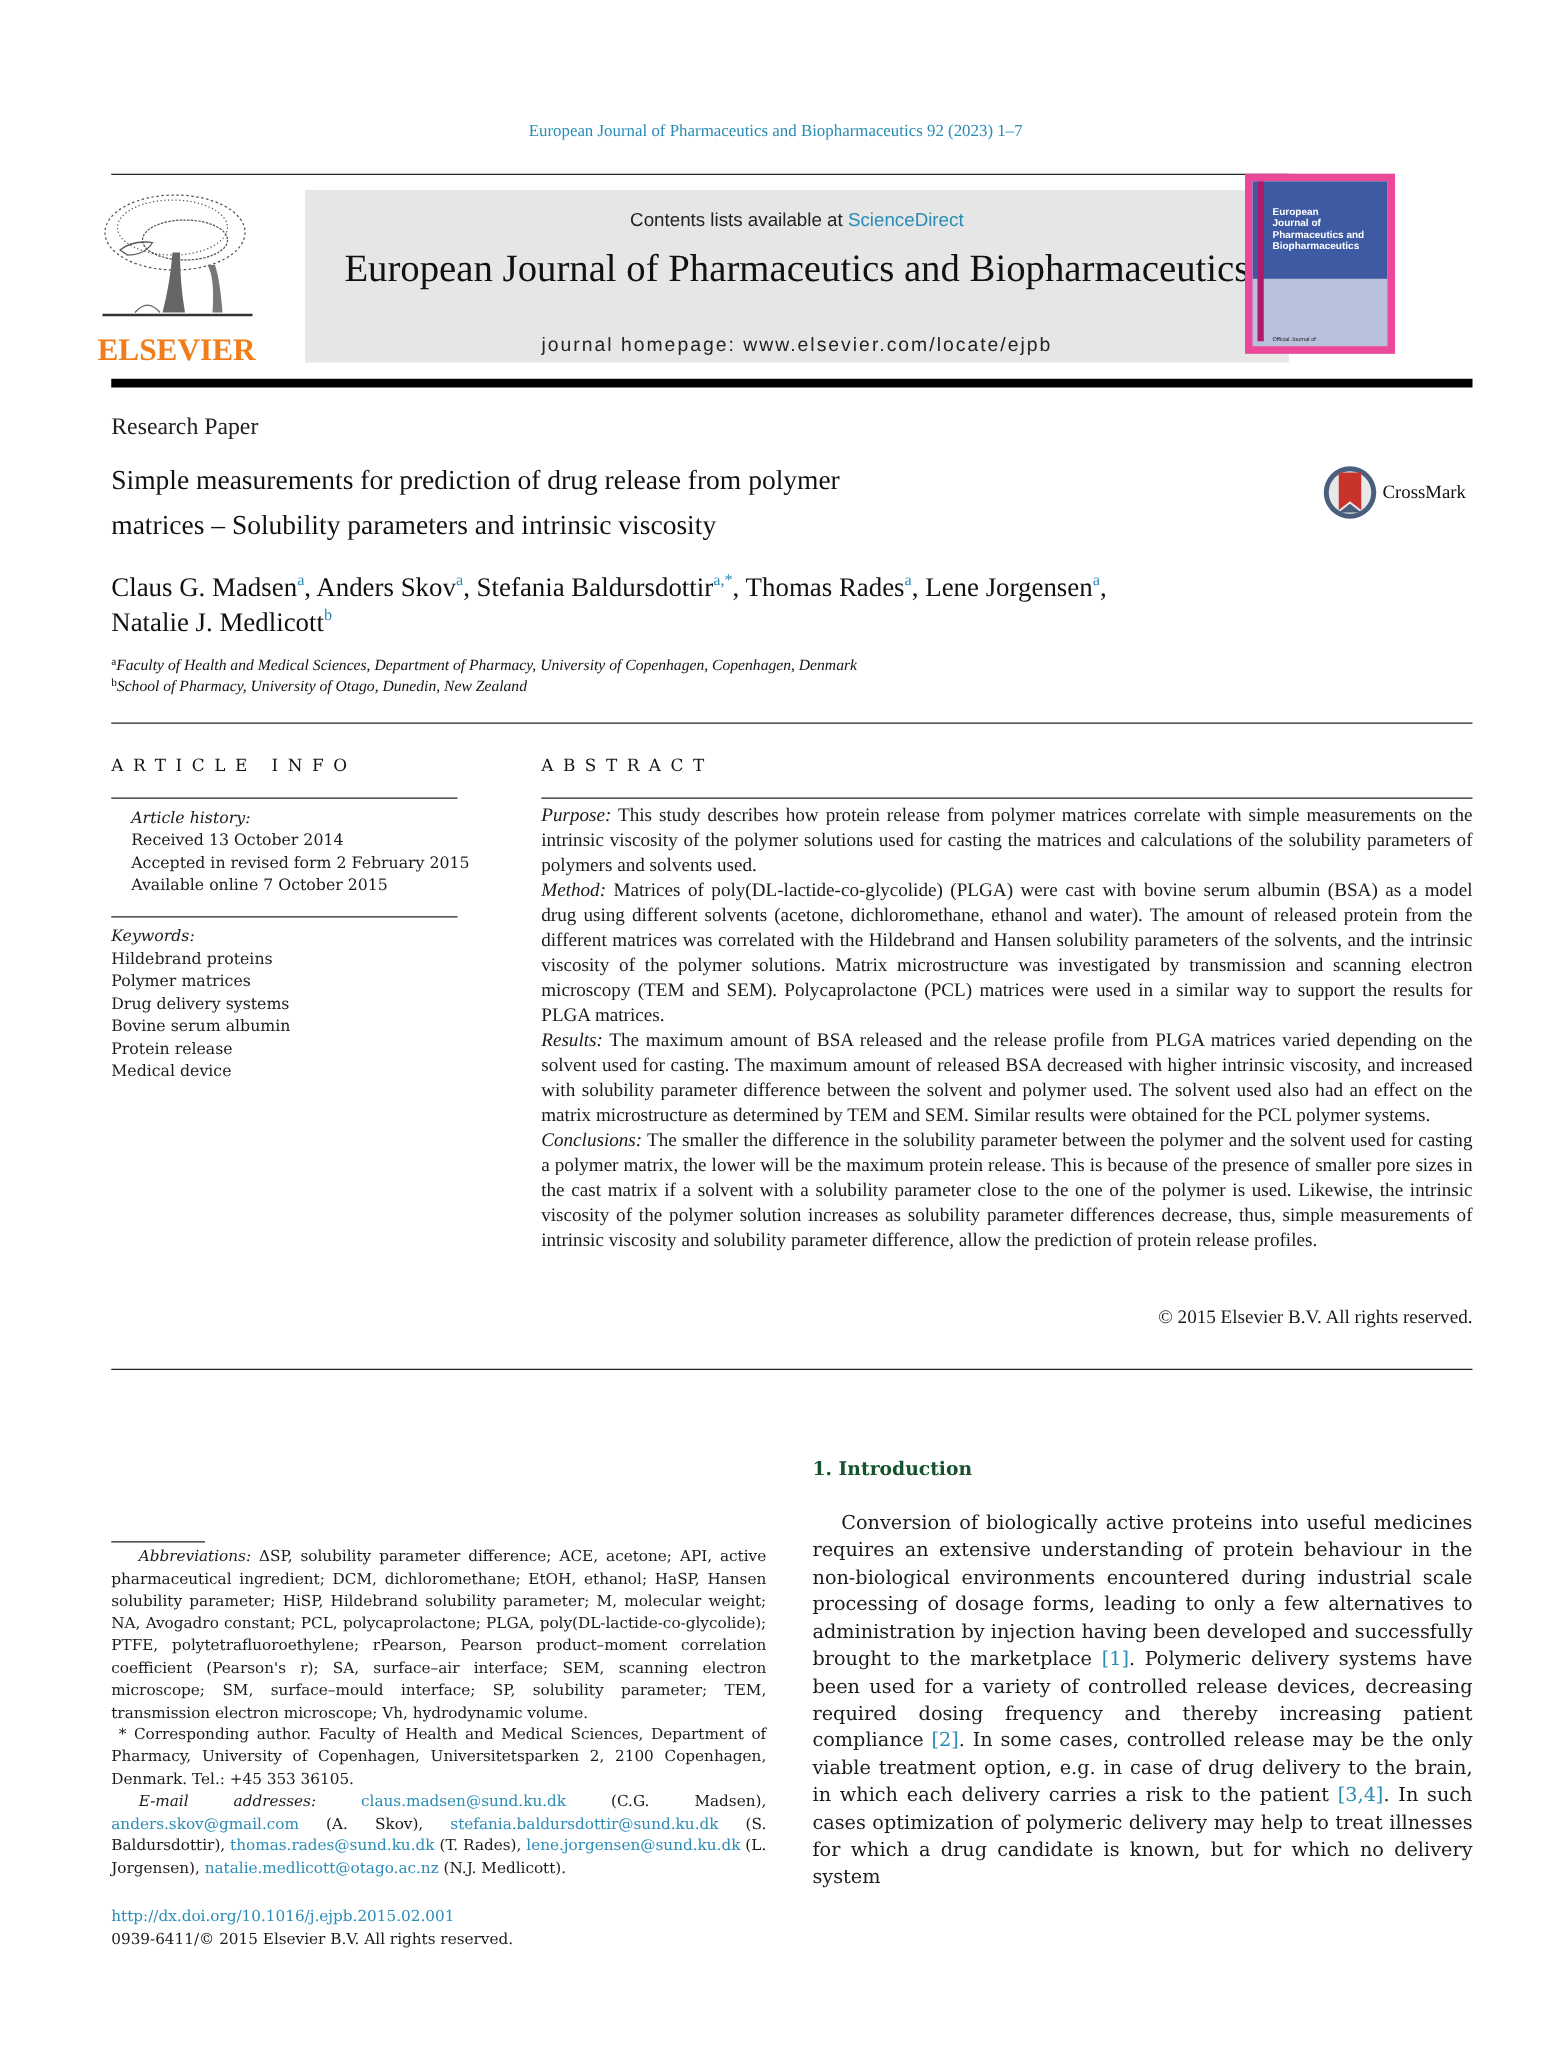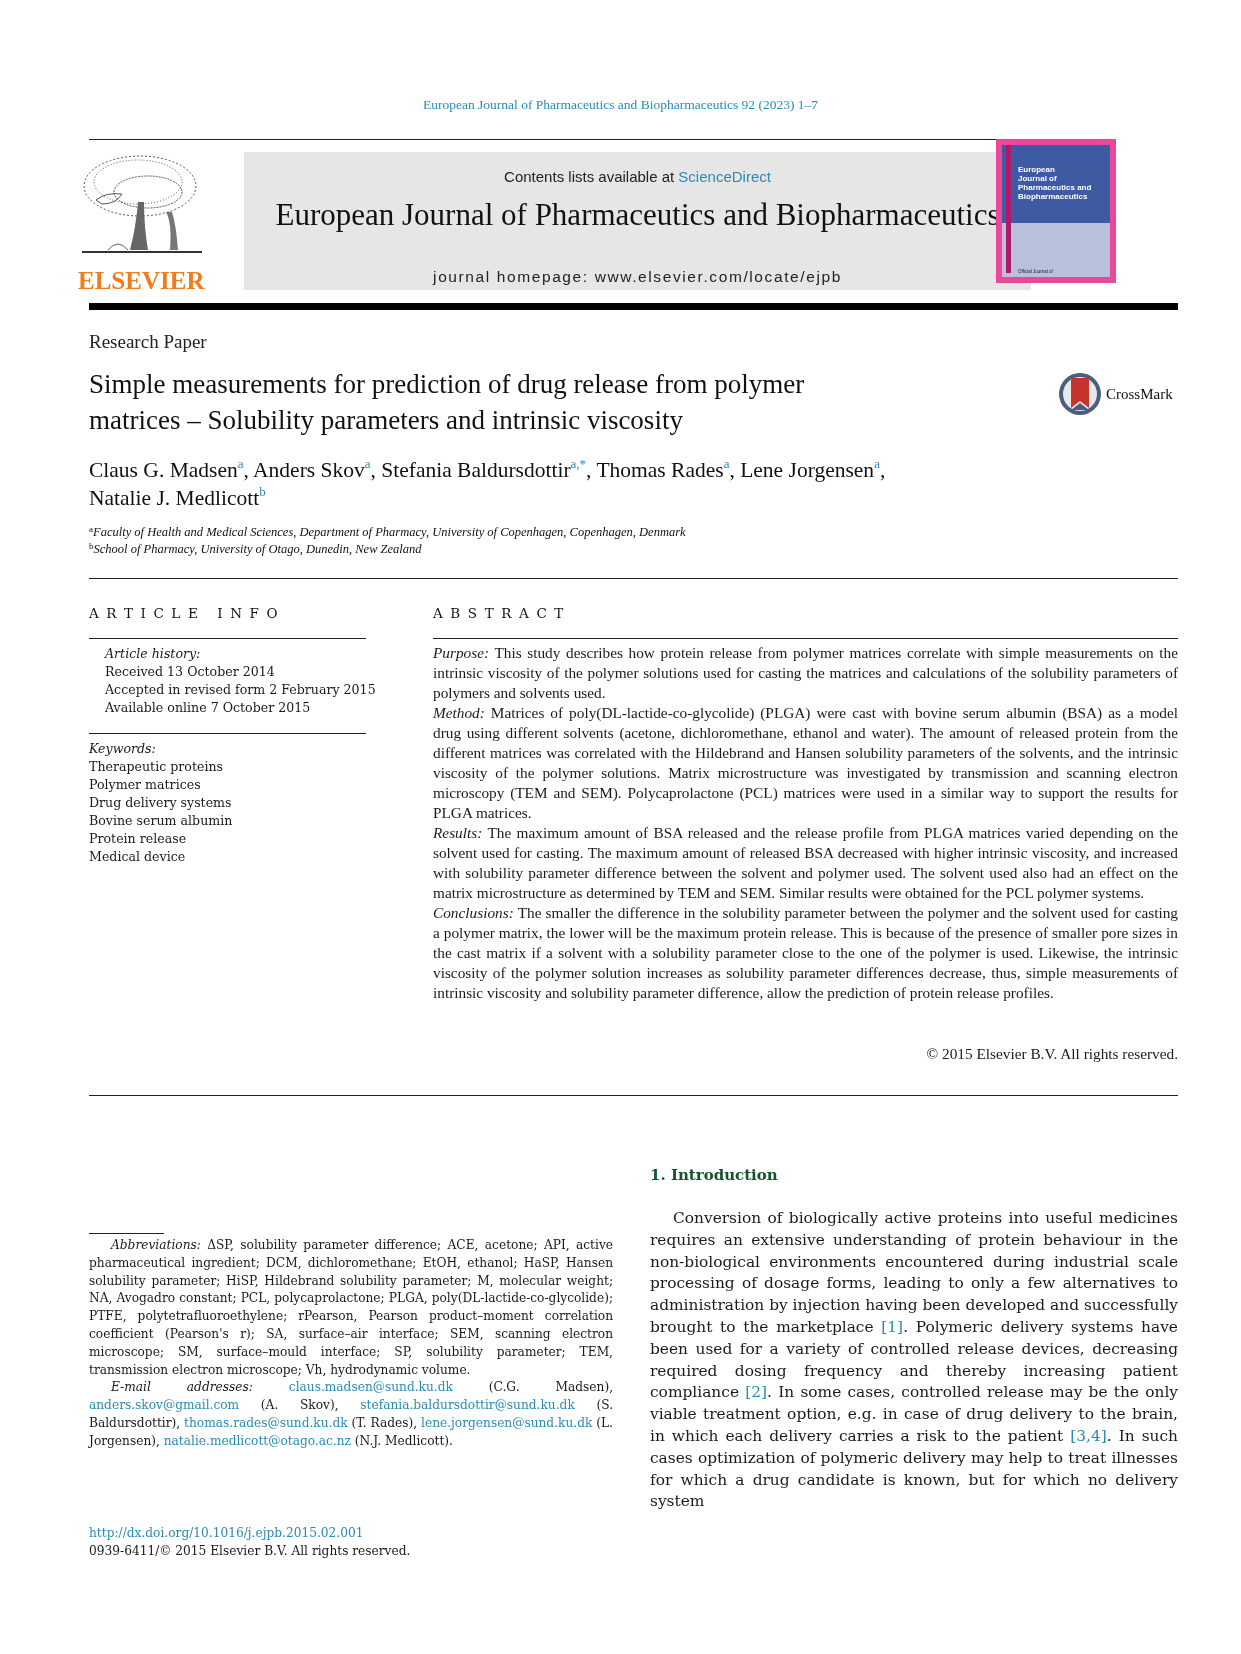--- a/index.html
+++ b/index.html
@@ -23,21 +23,21 @@
   .cover { left: 996px; top: 139px; width: 120px; height: 144px; border: 6px solid #ec4899; background: #b9c0dc; overflow: hidden; }
   .cover-top { position: absolute; left: 0; top: 0; width: 100%; height: 78px; background: #3d5aa3; }
   .cover-bar { position: absolute; left: 4px; top: 0; width: 5px; height: 128px; background: #b0186a; }
   .cover-title { position: absolute; left: 16px; top: 20px; font-family: "Liberation Sans", sans-serif; font-weight: bold; font-size: 8px; line-height: 9px; color: #fff; }
   .cover-foot { position: absolute; left: 16px; top: 124px; font-family: "Liberation Sans", sans-serif; font-size: 4.5px; color: #222; }
   .cover-apv { position: absolute; left: 16px; top: 133px; font-family: "Liberation Sans", sans-serif; font-weight: bold; font-size: 7px; color: #2a4c9a; }
 
   .rule-thick { left: 89px; top: 303px; width: 1089px; height: 7px; background: #000; }
 
   .article-type { left: 89px; top: 331px; font-family: "Liberation Serif", serif; font-size: 19px; color: #222; }
-  .title { left: 89px; top: 366px; width: 960px; font-family: "Liberation Serif", serif; font-size: 27px; line-height: 36px; color: #111; }
+  .title { left: 89px; top: 366px; width: 960px; font-family: "Liberation Serif", serif; font-size: 22px; line-height: 36px; color: #111; }
   .crossmark { left: 1058px; top: 372px; display: flex; align-items: center; gap: 4px; }
   .crossmark-icon { width: 44px; height: 44px; }
   .crossmark-label { font-family: "Liberation Serif", serif; font-size: 15px; color: #111; text-align: center; }
 
   .authors { left: 89px; top: 456px; width: 1000px; font-family: "Liberation Serif", serif; font-size: 21.5px; line-height: 28px; color: #111; }
   .authors sup { font-size: 13px; color: #2a8bb5; vertical-align: 9px; line-height: 0; }
   .affils { left: 89px; top: 524px; font-family: "Liberation Serif", serif; font-style: italic; font-size: 12.5px; line-height: 17px; color: #111; }
   .affils sup { font-style: normal; font-size: 9px; vertical-align: 4px; line-height: 0; }
 
   .rule-mid { left: 89px; top: 578px; width: 1089px; height: 1px; background: #222; }
@@ -143,21 +143,21 @@
 <div class="abs ai-rule1"></div>
 <div class="abs ai-block ai-history">
   <div class="lbl">Article history:</div>
   <div>Received 13 October 2014</div>
   <div>Accepted in revised form 2 February 2015</div>
   <div>Available online 7 October 2015</div>
 </div>
 <div class="abs ai-rule2"></div>
 <div class="abs ai-block ai-keywords">
   <div class="lbl">Keywords:</div>
-  <div>Therapeutic proteins</div>
+  <div>Hildebrand proteins</div>
   <div>Polymer matrices</div>
   <div>Drug delivery systems</div>
   <div>Bovine serum albumin</div>
   <div>Protein release</div>
   <div>Medical device</div>
 </div>
 
 <div class="abs section-cap ab-head">ABSTRACT</div>
 <div class="abs ab-rule"></div>
 <div class="abs abstract">
@@ -166,20 +166,21 @@
   <p><span class="lbl">Results:</span><span> The maximum amount of BSA released and the release profile from PLGA matrices varied depending on the solvent used for casting. The maximum amount of released BSA decreased with higher intrinsic viscosity, and increased with solubility parameter difference between the solvent and polymer used. The solvent used also had an effect on the matrix microstructure as determined by TEM and SEM. Similar results were obtained for the PCL polymer systems.</span></p>
   <p><span class="lbl">Conclusions:</span><span> The smaller the difference in the solubility parameter between the polymer and the solvent used for casting a polymer matrix, the lower will be the maximum protein release. This is because of the presence of smaller pore sizes in the cast matrix if a solvent with a solubility parameter close to the one of the polymer is used. Likewise, the intrinsic viscosity of the polymer solution increases as solubility parameter differences decrease, thus, simple measurements of intrinsic viscosity and solubility parameter difference, allow the prediction of protein release profiles.</span></p>
 </div>
 <div class="abs copyright">© 2015 Elsevier B.V. All rights reserved.</div>
 
 <div class="abs rule-end"></div>
 
 <div class="abs fn-short"></div>
 <div class="abs footnotes">
   <p><span class="lbl">Abbreviations:</span><span> ΔSP, solubility parameter difference; ACE, acetone; API, active pharmaceutical ingredient; DCM, dichloromethane; EtOH, ethanol; HaSP, Hansen solubility parameter; HiSP, Hildebrand solubility parameter; M, molecular weight; NA, Avogadro constant; PCL, polycaprolactone; PLGA, poly(DL-lactide-co-glycolide); PTFE, polytetrafluoroethylene; rPearson, Pearson product–moment correlation coefficient (Pearson's r); SA, surface–air interface; SEM, scanning electron microscope; SM, surface–mould interface; SP, solubility parameter; TEM, transmission electron microscope; Vh, hydrodynamic volume.</span></p>
+  <p class="corr">* Corresponding author. Faculty of Health and Medical Sciences, Department of Pharmacy, University of Copenhagen, Universitetsparken 2, 2100 Copenhagen, Denmark. Tel.: +45 353 36105.</p>
   <p><span class="lbl">E-mail addresses:</span> <a>claus.madsen@sund.ku.dk</a><span> (C.G. Madsen), </span><a>anders.skov@gmail.com</a><span> (A. Skov), </span><a>stefania.baldursdottir@sund.ku.dk</a><span> (S. Baldursdottir), </span><a>thomas.rades@sund.ku.dk</a><span> (T. Rades), </span><a>lene.jorgensen@sund.ku.dk</a><span> (L. Jorgensen), </span><a>natalie.medlicott@otago.ac.nz</a><span> (N.J. Medlicott).</span></p>
 </div>
 <a class="abs doi">http://dx.doi.org/10.1016/j.ejpb.2015.02.001</a>
 <div class="abs issn">0939-6411/© 2015 Elsevier B.V. All rights reserved.</div>
 
 <div class="abs intro-head">1. Introduction</div>
 <div class="abs intro-body">
   <span>Conversion of biologically active proteins into useful medicines requires an extensive understanding of protein behaviour in the non-biological environments encountered during industrial scale processing of dosage forms, leading to only a few alternatives to administration by injection having been developed and successfully brought to the marketplace </span><a>[1]</a><span>. Polymeric delivery systems have been used for a variety of controlled release devices, decreasing required dosing frequency and thereby increasing patient compliance </span><a>[2]</a><span>. In some cases, controlled release may be the only viable treatment option, e.g. in case of drug delivery to the brain, in which each delivery carries a risk to the patient </span><a>[3,4]</a><span>. In such cases optimization of polymeric delivery may help to treat illnesses for which a drug candidate is known, but for which no delivery system</span>
 </div>
 

